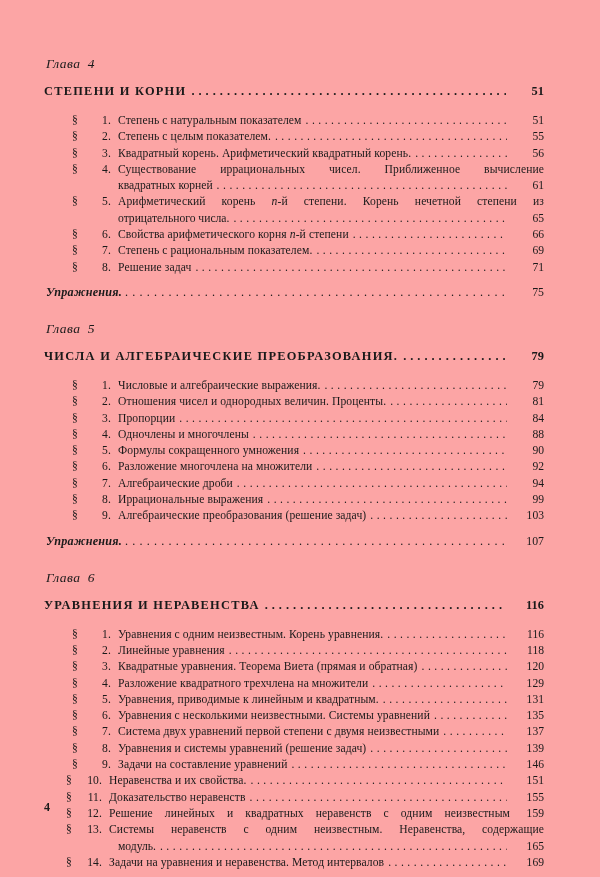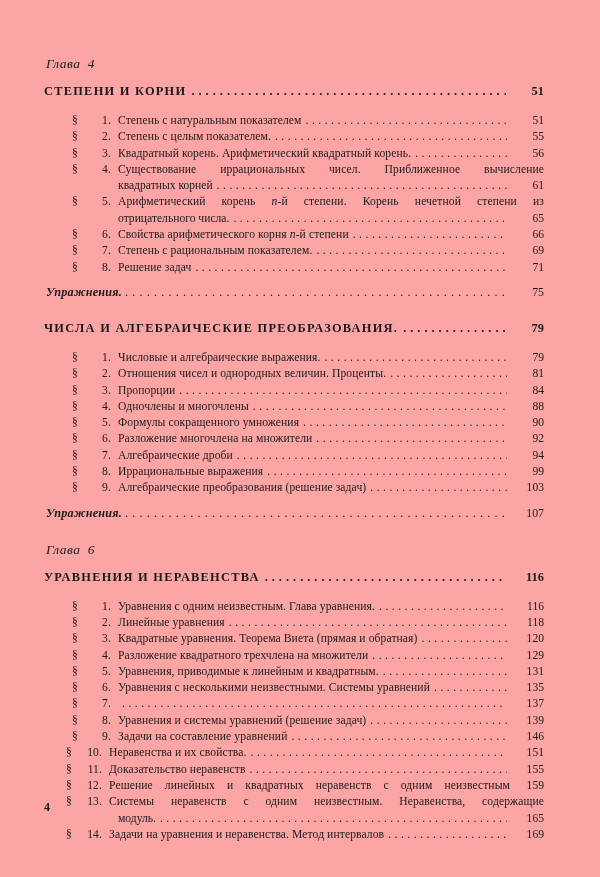--- a/index.html
+++ b/index.html
@@ -263,20 +263,21 @@
             </span>
           </div>
         </div>
         <div class="exercises-row">
           <span class="lbl">Упражнения.</span>
           <span class="leader">..........................................................................................</span>
           <span class="pg">75</span>
         </div>
       </div>
       <div class="chapter">
+        <div class="chapter-label">Глава  5</div>
         <div class="chapter-title-row">
           <span class="ttl">ЧИСЛА  И  АЛГЕБРАИЧЕСКИЕ  ПРЕОБРАЗОВАНИЯ.</span>
           <span class="leader">..........................................................................................</span>
           <span class="pg">79</span>
         </div>
         <div class="sections">
           <div class="sec-row">
             <span class="sec-sign">§</span>
             <span class="sec-num">1.</span>
             <span class="sec-body">
@@ -369,21 +370,21 @@
         <div class="chapter-title-row">
           <span class="ttl">УРАВНЕНИЯ  И  НЕРАВЕНСТВА</span>
           <span class="leader">..........................................................................................</span>
           <span class="pg">116</span>
         </div>
         <div class="sections">
           <div class="sec-row">
             <span class="sec-sign">§</span>
             <span class="sec-num">1.</span>
             <span class="sec-body">
-              <span class="sec-txt">Уравнения с одним неизвестным. Глава уравнения.</span>
+              <span class="sec-txt">Уравнения с одним неизвестным. Корень уравнения.</span>
               <span class="leader-dots">..........................................................................................</span>
               <span class="sec-pg">116</span>
             </span>
           </div>
           <div class="sec-row">
             <span class="sec-sign">§</span>
             <span class="sec-num">2.</span>
             <span class="sec-body">
               <span class="sec-txt">Линейные уравнения</span>
               <span class="leader-dots">..........................................................................................</span>
@@ -423,20 +424,21 @@
             <span class="sec-body">
               <span class="sec-txt">Уравнения с несколькими неизвестными. Системы уравнений</span>
               <span class="leader-dots">..........................................................................................</span>
               <span class="sec-pg">135</span>
             </span>
           </div>
           <div class="sec-row">
             <span class="sec-sign">§</span>
             <span class="sec-num">7.</span>
             <span class="sec-body">
+              <span class="sec-txt">Система двух уравнений первой степени с двумя неизвестными</span>
               <span class="leader-dots">..........................................................................................</span>
               <span class="sec-pg">137</span>
             </span>
           </div>
           <div class="sec-row">
             <span class="sec-sign">§</span>
             <span class="sec-num">8.</span>
             <span class="sec-body">
               <span class="sec-txt">Уравнения и системы уравнений  (решение задач)</span>
               <span class="leader-dots">..........................................................................................</span>

